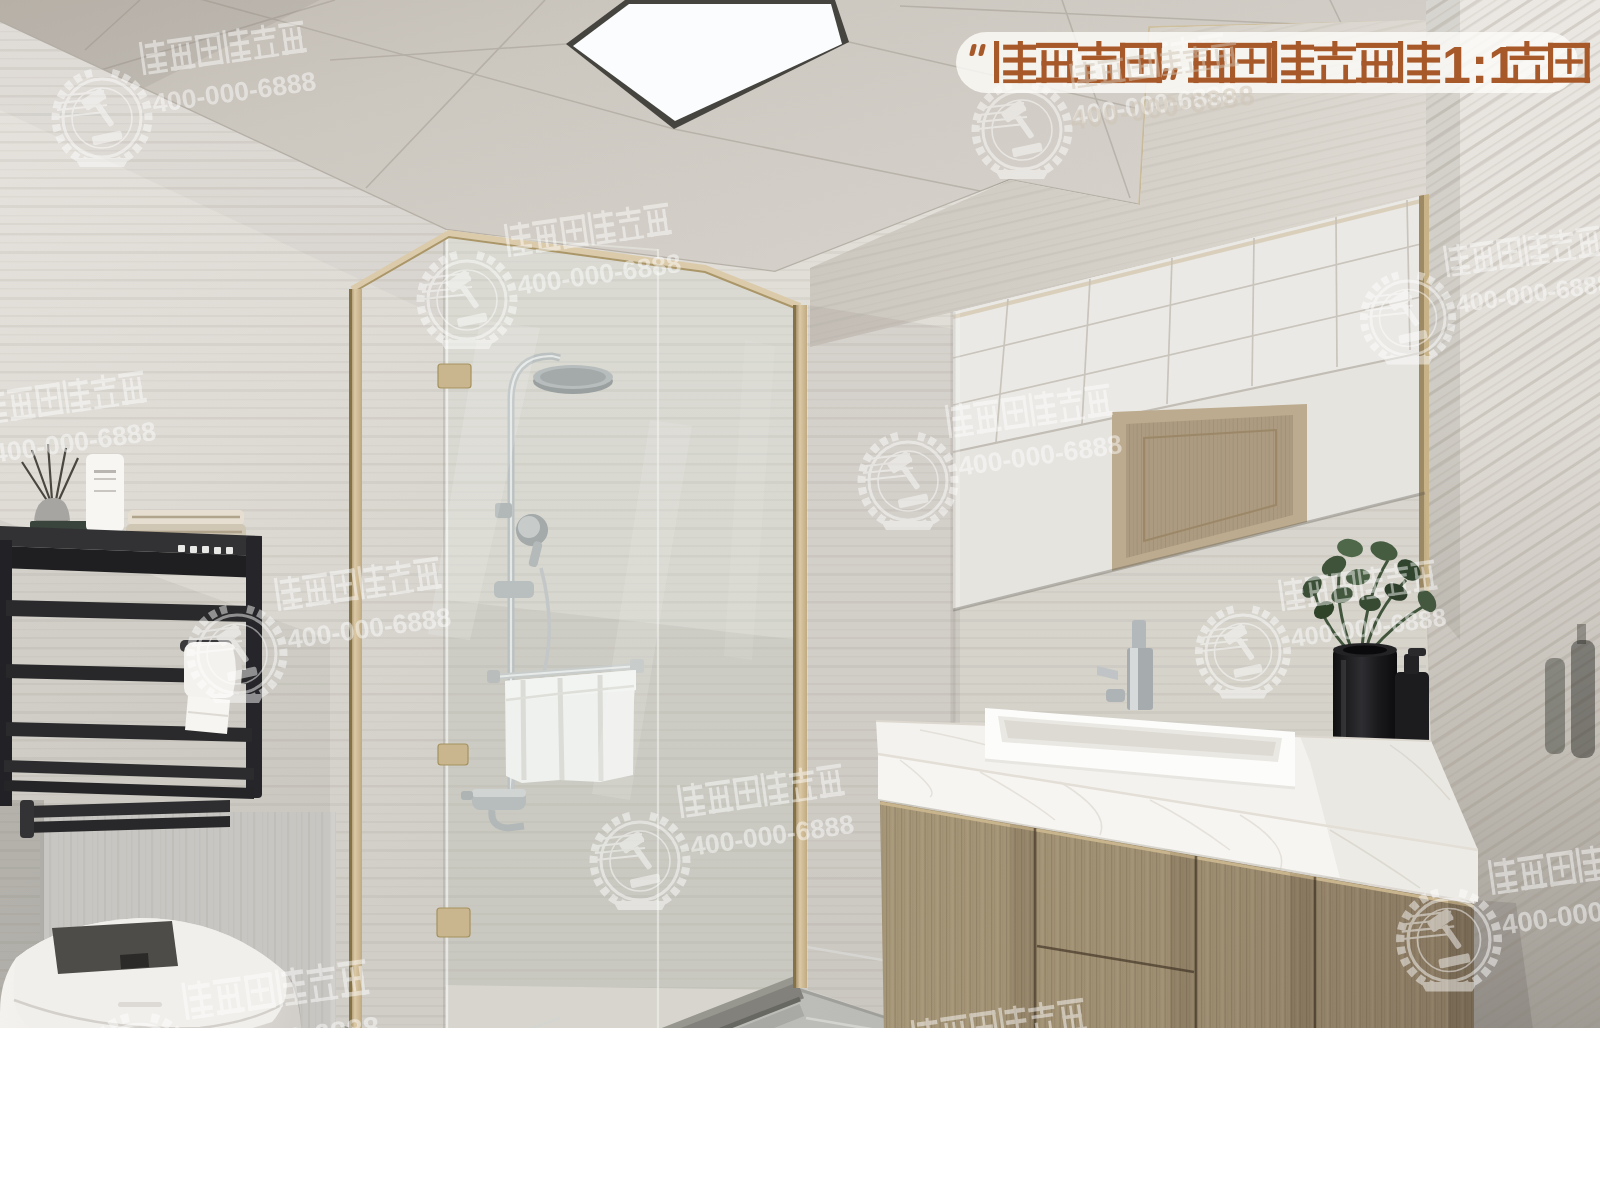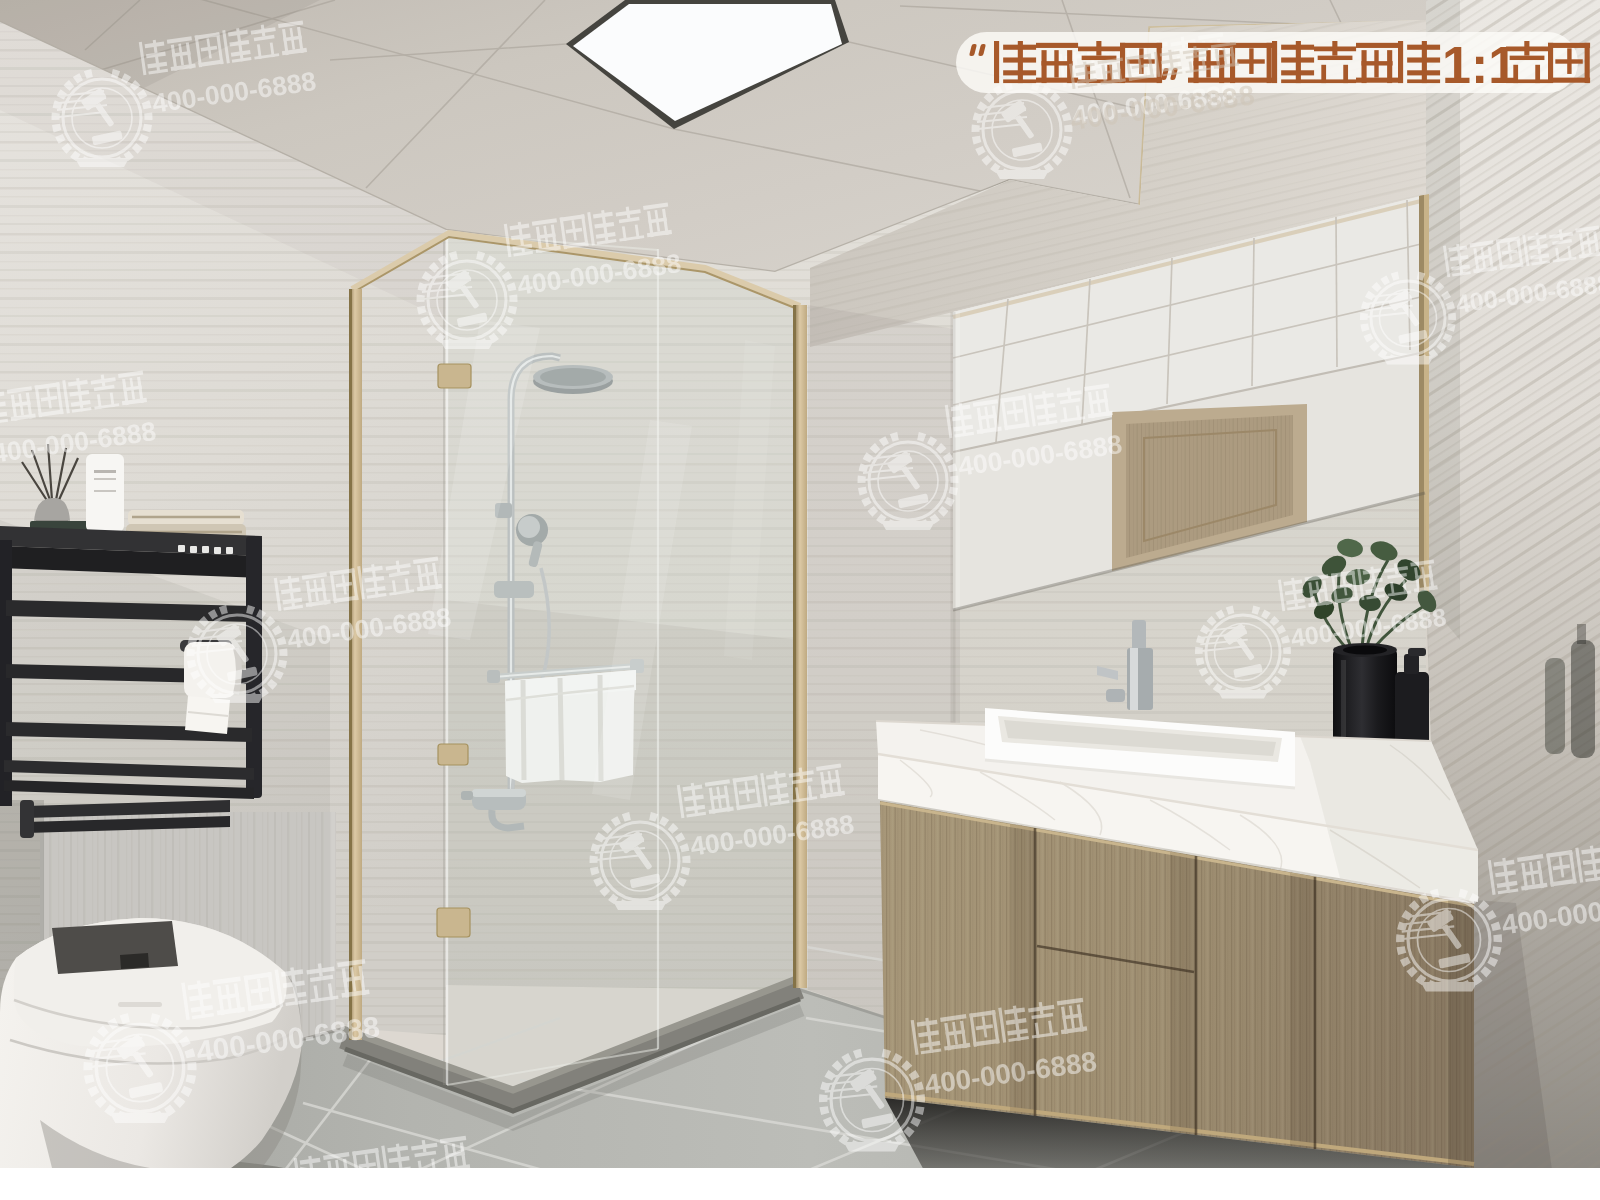--- a/index.html
+++ b/index.html
@@ -1,15 +1,15 @@
 <!DOCTYPE html>
 <html><head><meta charset="utf-8">
 <style>
 html,body{margin:0;padding:0;}
-#c{position:relative;width:1600px;height:1168px;overflow:hidden;background:#ddd8d1;}
+#c{position:relative;width:1600px;height:1028px;overflow:hidden;background:#ddd8d1;}
 svg{display:block}
 text{font-family:"Liberation Sans",sans-serif;}
 </style></head><body>
 <div id="c">
 <svg width="1600" height="1200" viewBox="0 0 1600 1200">
 <defs>
 <linearGradient id="ceilG" x1="0" y1="0" x2="1" y2="0.7">
  <stop offset="0" stop-color="#c0bab2"></stop>
           <stop offset="0.35" stop-color="#ccc7bf"></stop>
           <stop offset="0.7" stop-color="#d2cdc6"></stop>

